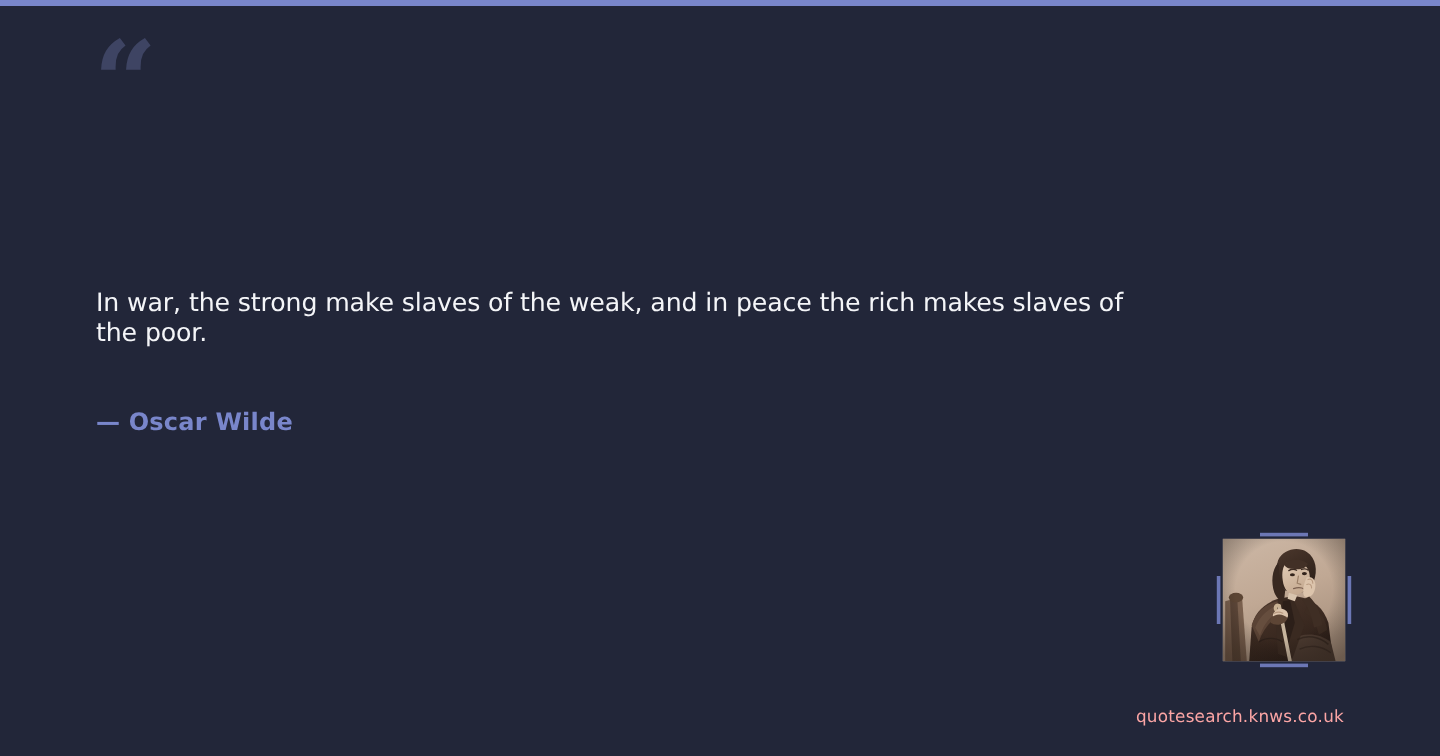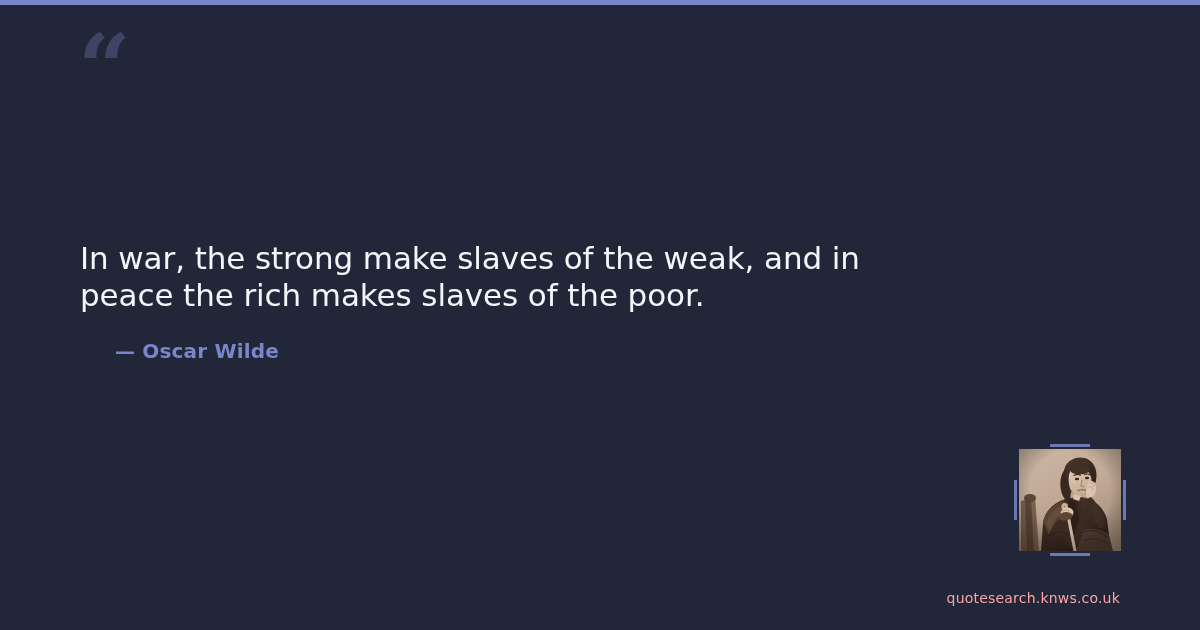--- a/index.html
+++ b/index.html
@@ -42,38 +42,37 @@
     letter-spacing: -2px;
     user-select: none;
   }
   
   .quote-text {
     position: absolute;
     left: 80px;
     top: 240px;
     width: 880px;
     font-family: "DejaVu Sans", sans-serif;
-    font-size: 31px;
+    font-size: 21px;
     line-height: 1.18;
     font-weight: 400;
     color: #f4f5f8;
     letter-spacing: -0.1px;
   }
   
   .attribution {
     position: absolute;
     left: 80px;
     top: 339px;
     font-family: "DejaVu Sans", sans-serif;
     font-size: 20px;
     font-weight: 700;
     color: #7986cb;
     letter-spacing: 0.2px;
     white-space: nowrap;
-    margin-left: 35px;
   }
   .attribution .dash {
     margin-right: 7px;
   }
   
   .portrait-wrap {
     position: absolute;
     left: 1019px;
     top: 449px;
     width: 102px;

